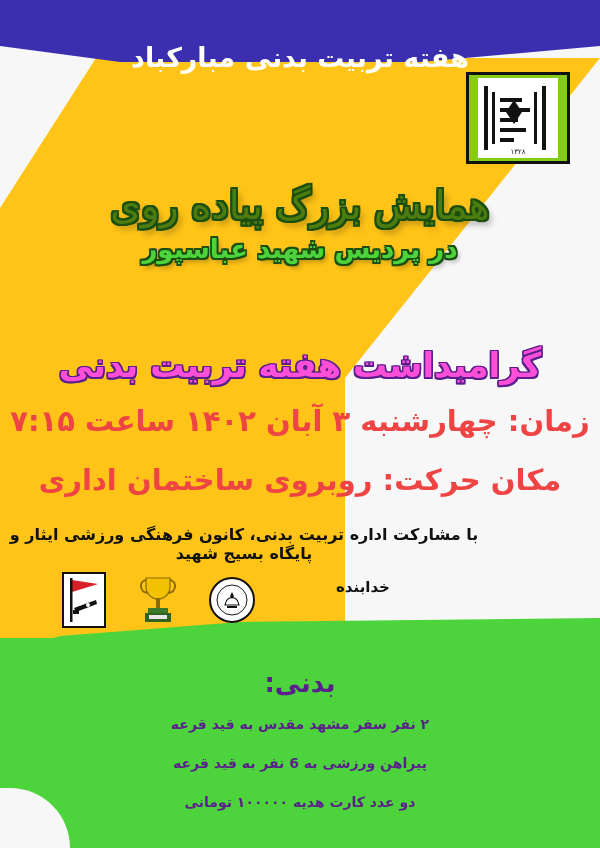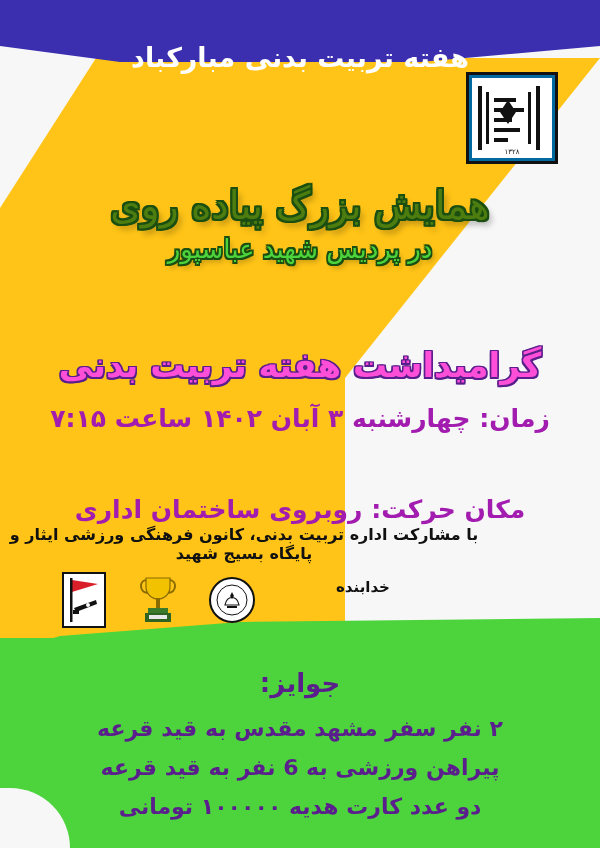--- a/index.html
+++ b/index.html
@@ -93,22 +93,22 @@
     font-size: 27px;
     font-weight: bold;
     letter-spacing: 0px;
     direction: rtl;
     margin-top: 34px;
   }
 
   .logo-box {
     position: absolute;
     top: 72px; left: 466px;
-    width: 92px; height: 92px;
-    background: #0369a1;
+    width: 104px; height: 92px;
+    background: #84cc16;
     border: 3px solid #111;
     box-sizing: border-box;
     display: flex;
     align-items: center;
     justify-content: center;
   }
   .logo-svg { display:block; }
 
   .headline {
     position: absolute;
@@ -125,21 +125,21 @@
     text-shadow:
       2px 0 0 #1b4f12, -2px 0 0 #1b4f12, 0 2px 0 #1b4f12, 0 -2px 0 #1b4f12,
       2px 2px 0 #1b4f12, -2px 2px 0 #1b4f12, 2px -2px 0 #1b4f12, -2px -2px 0 #1b4f12,
       4px 5px 6px rgba(0,0,0,0.35);
     line-height: 1.25;
   }
   .headline .l2 {
     display: block;
     margin-top: 2px;
     font-size: 26px;
-    font-weight: normal;
+    font-weight: bold;
     color: #4dd43c;
     text-shadow:
       1.6px 0 0 #1b4f12, -1.6px 0 0 #1b4f12, 0 1.6px 0 #1b4f12, 0 -1.6px 0 #1b4f12,
       1.6px 1.6px 0 #1b4f12, -1.6px 1.6px 0 #1b4f12, 1.6px -1.6px 0 #1b4f12, -1.6px -1.6px 0 #1b4f12,
       3px 4px 5px rgba(0,0,0,0.3);
     line-height: 1.3;
   }
 
   .subhead {
     position: absolute;
@@ -154,26 +154,26 @@
       1.5px 0 0 #5a1f8c, -1.5px 0 0 #5a1f8c, 0 1.5px 0 #5a1f8c, 0 -1.5px 0 #5a1f8c,
       1.5px 1.5px 0 #5a1f8c, -1.5px 1.5px 0 #5a1f8c, 1.5px -1.5px 0 #5a1f8c, -1.5px -1.5px 0 #5a1f8c;
   }
 
   .info-line {
     position: absolute;
     left: 0;
     width: 600px;
     text-align: center;
     direction: rtl;
-    color: #a21caf;
-    font-size: 25px;
+    color: #ef4444;
+    font-size: 29px;
     font-weight: bold;
   }
   .info-time { top: 404px; }
-  .info-place { top: 463px; margin-top: 32px; }
+  .info-place { top: 463px; }
 
   .partners {
     position: absolute;
     top: 525px; left: 0;
     width: 488px;
     text-align: center;
     direction: rtl;
     font-size: 16px;
     font-weight: bold;
     color: #111;
@@ -236,21 +236,21 @@
     font-size: 26px;
     font-weight: bold;
     color: #5a1f8c;
   }
   .prize-line {
     position: absolute;
     left: 0;
     width: 600px;
     text-align: center;
     direction: rtl;
-    font-size: 22px;
+    font-size: 14px;
     font-weight: bold;
     color: #5a1f8c;
   }
   .p1 { top: 716px; }
   .p2 { top: 755px; }
   .p3 { top: 794px; }
 </style>
 </head>
 <body>
 
@@ -329,18 +329,18 @@
           <path d="M8 6 L34 10 L8 18 Z" fill="#d9202a"></path>
           <rect x="6" y="4" width="2.5" height="44" fill="#111"></rect>
           <path d="M10 34 L32 26 L33 30 L12 38 Z" fill="#111"></path>
           <rect x="9" y="36" width="6" height="4" fill="#111"></rect>
           <circle cx="24" cy="31" r="2" fill="#ffffff"></circle>
         </svg>
       </div>
     </div>
   </div>
 
-  <div class="prizes-title">جوایز:</div>
+  <div class="prizes-title">بدنی:</div>
   <div class="prize-line p1">۲ نفر سفر مشهد مقدس به قید قرعه</div>
   <div class="prize-line p2">پیراهن ورزشی به 6 نفر به قید قرعه</div>
   <div class="prize-line p3">دو عدد کارت هدیه ۱۰۰۰۰۰ تومانی</div>
 
 </div>
 
 </body></html>

